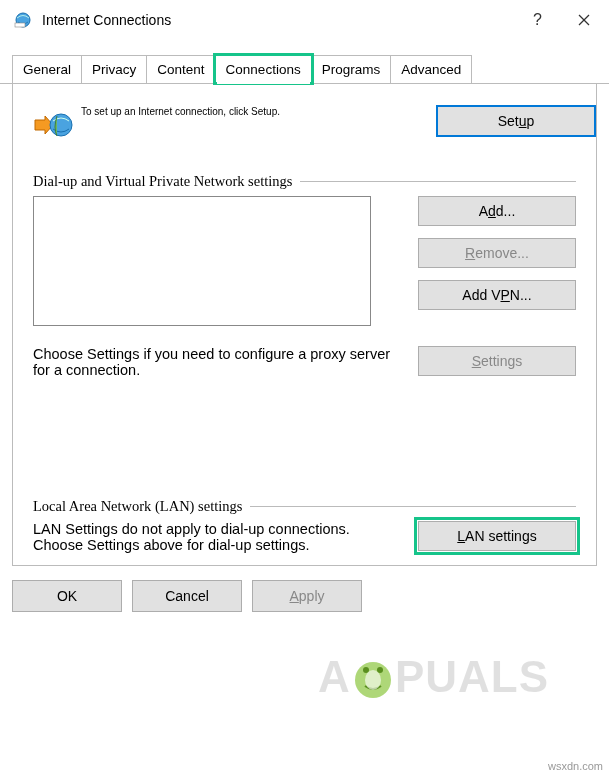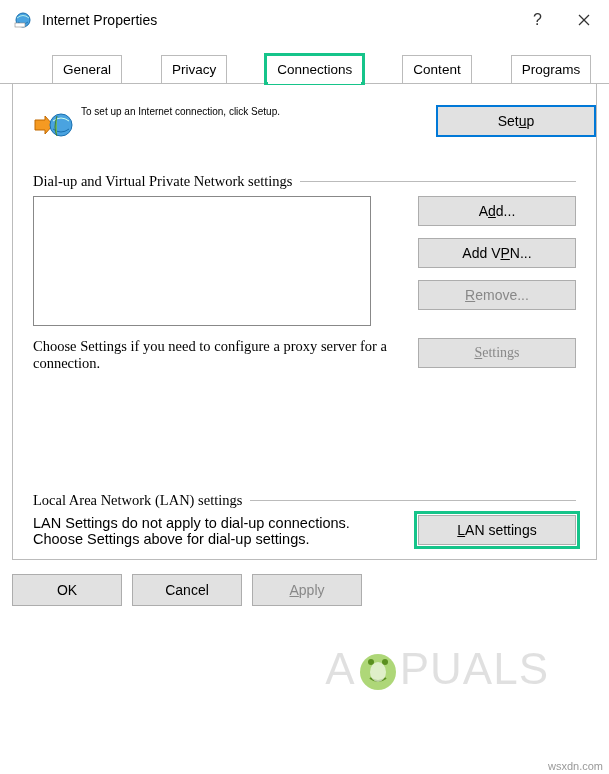--- a/index.html
+++ b/index.html
@@ -46,21 +46,20 @@
     align-items: flex-end;
   }
   .tab {
     padding: 6px 10px;
     border: 1px solid #bbb;
     border-bottom: none;
     background: #fff;
     margin-right: -1px;
     font-size: 13.5px;
     position: relative;
-    margin-left: 40px;
   }
   .tab.selected {
     outline: 3px solid #16c48a;
     outline-offset: -1px;
     z-index: 2;
   }
   .tab.selected::after {
     content:"";
     position:absolute;
     left:1px;right:1px;bottom:-1px;height:2px;background:#fff;
@@ -110,45 +109,45 @@
   .dial-row { display:flex;gap:32px; }
   .listbox {
     width: 385px;
     height: 130px;
     border: 1px solid #888;
     background:#fff;
     margin-right: 15px;
   }
   .side-buttons { flex:1; }
   .side-buttons .win-btn { display:block; margin-bottom: 12px; margin-left:auto; }
-  .proxy-row { display:flex; margin-top:12px;font-family:Liberation Serif, serif; }
+  .proxy-row { display:flex; margin-top:20px; }
   .proxy-text { flex:1; font-size:14.5px; padding-right: 20px; }
   .lan-section { margin-top: 120px; }
   .lan-row { display:flex; margin-top:6px; }
   .lan-text { flex:1; font-size:14.5px; padding-right:20px; }
   .lan-btn-wrap { }
   .lan-btn-highlight {
     outline: 3px solid #16c48a;
     outline-offset: 1px;
   }
   .dialog-buttons {
     display:flex;
     justify-content:flex-start;
     padding: 14px 12px;
     gap: 10px;
   }
   .dialog-buttons .win-btn { width: 110px; height: 32px; }
   .underline-letter { text-decoration: underline; }
   .watermark {
     position:absolute;
     right: 60px;
-    bottom: 80px;
+    bottom: 72px;
     font-size: 44px;
     font-family: Arial, sans-serif;
-    font-weight: normal;
+    font-weight: bold;
     color: rgba(0,0,0,0.12);
     letter-spacing: 1px;
     pointer-events:none;
   }
   .wm-icon {
     display:inline-block;
     width: 44px; height:44px;
     vertical-align: middle;
     position:relative;
   }
@@ -165,39 +164,39 @@
 
 <div class="titlebar">
   <span class="icon">
     <svg viewBox="0 0 18 18" width="18" height="18">
       <circle cx="9" cy="9" r="7" fill="#4aa3e0" stroke="#1970b0"></circle>
       <path d="M3 7 Q9 2 15 7" fill="none" stroke="#cfe" stroke-width="0.8"></path>
       <path d="M4 11 Q9 15 14 11" fill="none" stroke="#1970b0" stroke-width="0.8"></path>
       <rect x="1" y="12" width="10" height="4" fill="#fff" stroke="#888" stroke-width="0.6"></rect>
     </svg>
   </span>
-  <span class="title">Internet Properties</span>
+  <span class="title">Internet Connections</span>
   <span class="control">
     <svg width="14" height="18" viewBox="0 0 14 18">
         <text x="2" y="14" font-size="16" fill="#333">?</text>
       </svg>
   </span>
   <span class="control">
     <svg width="14" height="14" viewBox="0 0 14 14">
         <line x1="2" y1="2" x2="12" y2="12" stroke="#333" stroke-width="1.3"></line>
         <line x1="12" y1="2" x2="2" y2="12" stroke="#333" stroke-width="1.3"></line>
       </svg>
   </span>
 </div>
 
 <div class="tabs">
   <div class="tab">General</div>
   <div class="tab">Privacy</div>
+  <div class="tab">Content</div>
   <div class="tab selected">Connections</div>
-  <div class="tab">Content</div>
   <div class="tab">Programs</div>
   <div class="tab">Advanced</div>
 </div>
 
 <div class="content">
 
   <div class="row-setup">
     <div class="globe-area">
       <svg width="40" height="34" viewBox="0 0 40 34">
         <polygon points="2,12 12,12 12,8 20,17 12,26 12,22 2,22" fill="#f59a22" stroke="#c06800"></polygon>
@@ -216,22 +215,22 @@
   </div>
 
   <div class="fieldset-label">
     <span>Dial-up and Virtual Private Network settings</span>
       <span class="line"></span>
   </div>
   <div class="dial-row">
     <div class="listbox"></div>
     <div class="side-buttons">
       <button class="win-btn">A<span class="underline-letter">d</span>d...</button>
+      <button class="win-btn disabled"><span class="underline-letter">R</span>emove...</button>
       <button class="win-btn">Add V<span class="underline-letter">P</span>N...</button>
-      <button class="win-btn disabled"><span class="underline-letter">R</span>emove...</button>
     </div>
   </div>
   <div class="proxy-row">
     <div class="proxy-text">Choose Settings if you need to configure a proxy server for a connection.</div>
     <div>
       <button class="win-btn disabled"><span class="underline-letter">S</span>ettings</button>
     </div>
   </div>
 
   <div class="lan-section">

